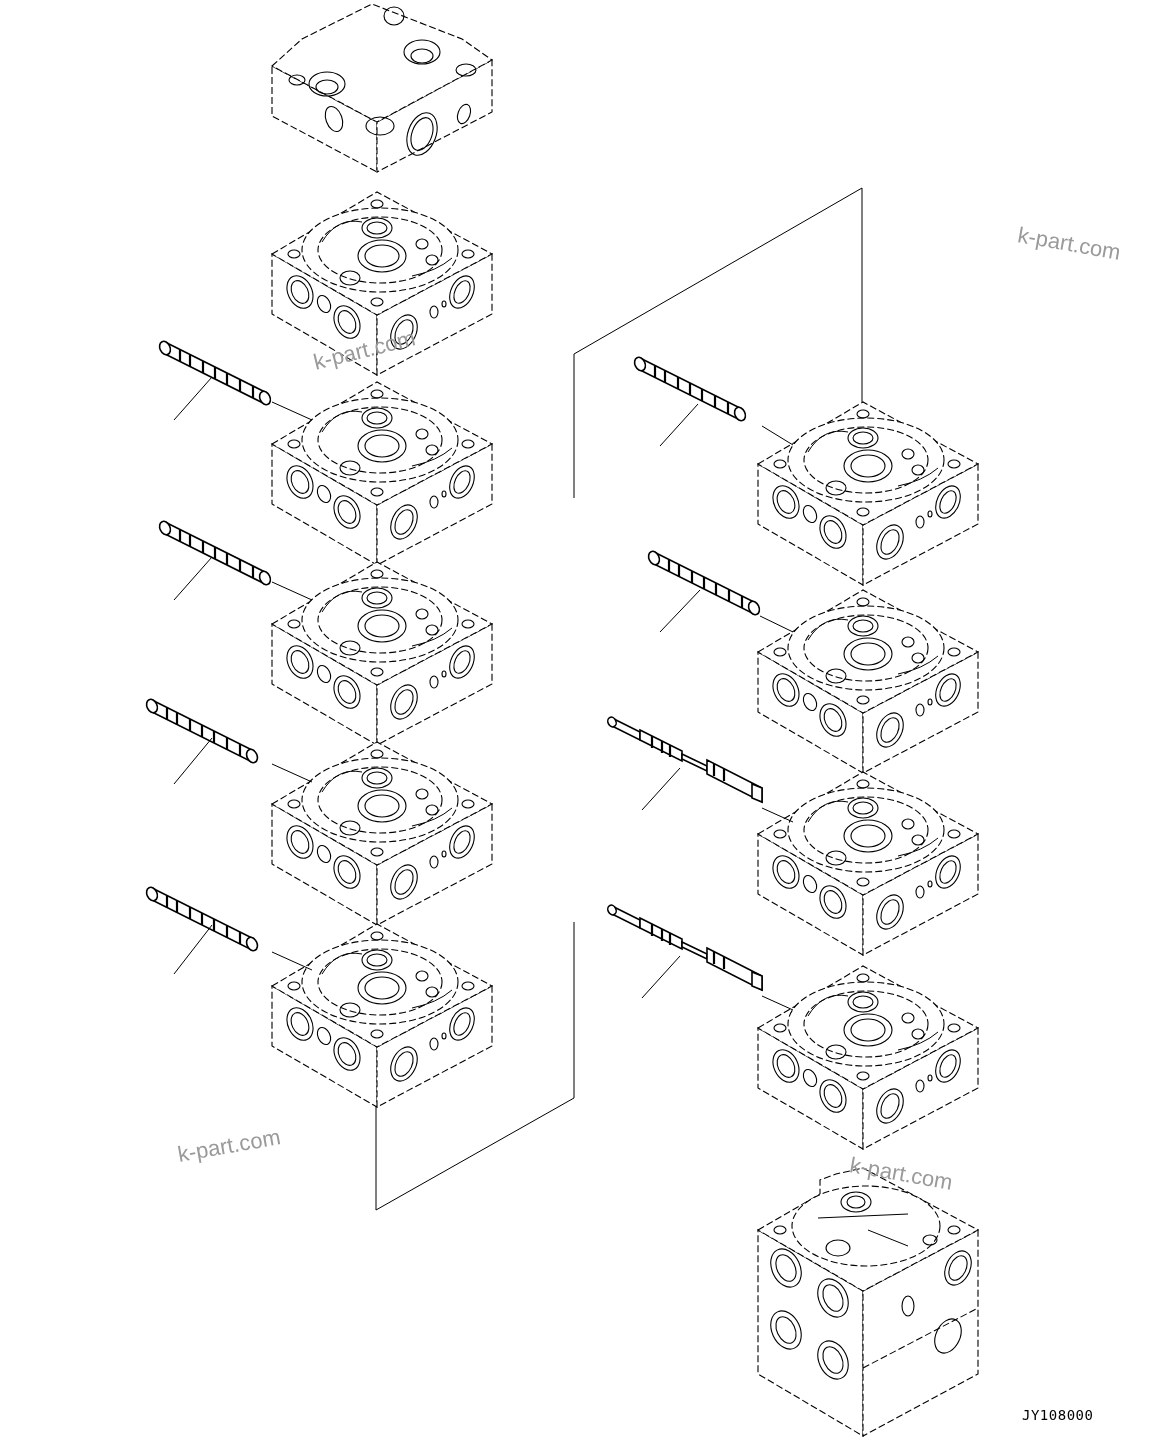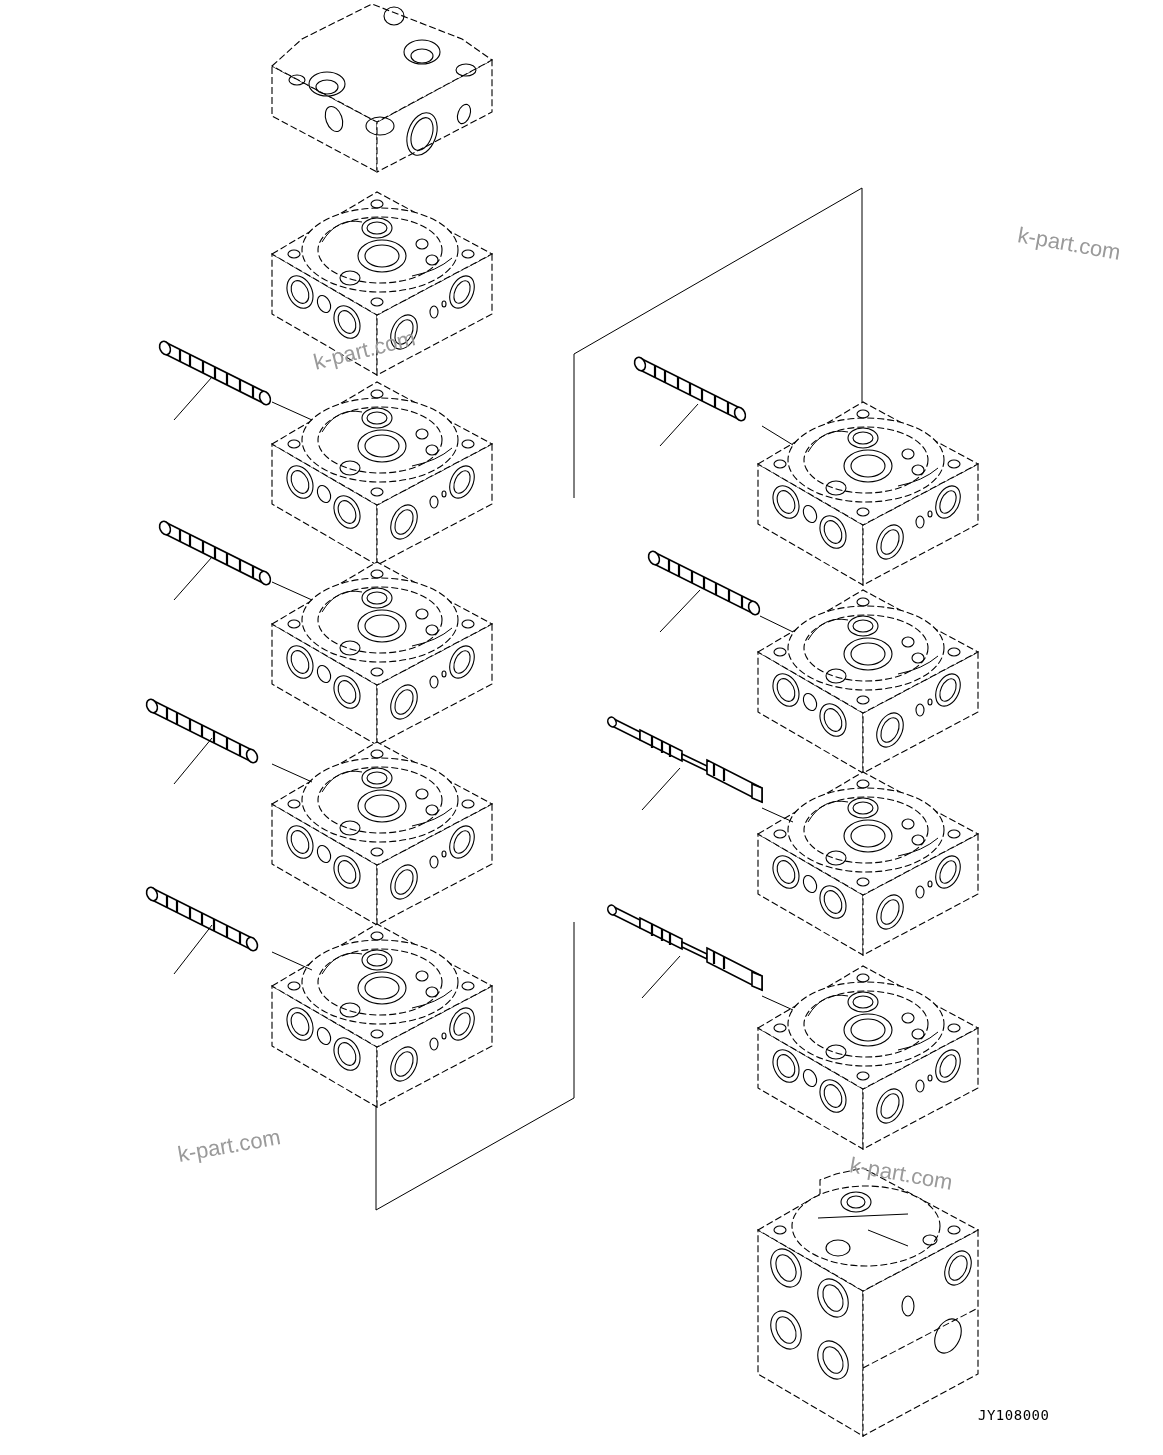--- a/index.html
+++ b/index.html
@@ -4,21 +4,21 @@
 <style>
   html, body { margin: 0; padding: 0; background: #ffffff; }
   body { width: 1163px; height: 1455px; position: relative; overflow: hidden; font-family: "Liberation Sans", sans-serif; }
   #canvas { position: absolute; left: 0; top: 0; }
   .edge { fill: #ffffff; stroke: #000; stroke-width: 1.1; stroke-dasharray: 7 3; }
   .solid { fill: none; stroke: #000; stroke-width: 1.1; }
   .thin { fill: none; stroke: #000; stroke-width: 1; }
   .spool { fill: #ffffff; stroke: #000; stroke-width: 1.6; }
   .ring { fill: none; stroke: #000; stroke-width: 2.2; }
   .wm { position: absolute; color: #9a9a9a; font-size: 22px; font-family: "Liberation Sans", sans-serif; white-space: nowrap; transform-origin: left center; }
-  .code { position: absolute; left: 978px; top: 1407px; font-family: "DejaVu Sans Mono", monospace; font-size: 14px; color: #000; letter-spacing: 0.5px; }
+  .code { position: absolute; left: 1022px; top: 1407px; font-family: "DejaVu Sans Mono", monospace; font-size: 14px; color: #000; letter-spacing: 0.5px; }
 </style>
 </head>
 <body>
 
 <svg id="canvas" width="1163" height="1455" viewBox="0 0 1163 1455" xmlns="http://www.w3.org/2000/svg">
   <defs>
 
     <g id="block">
 
       <path class="edge" d="M0,62 L105,123 L105,183 L0,122 Z"></path>

